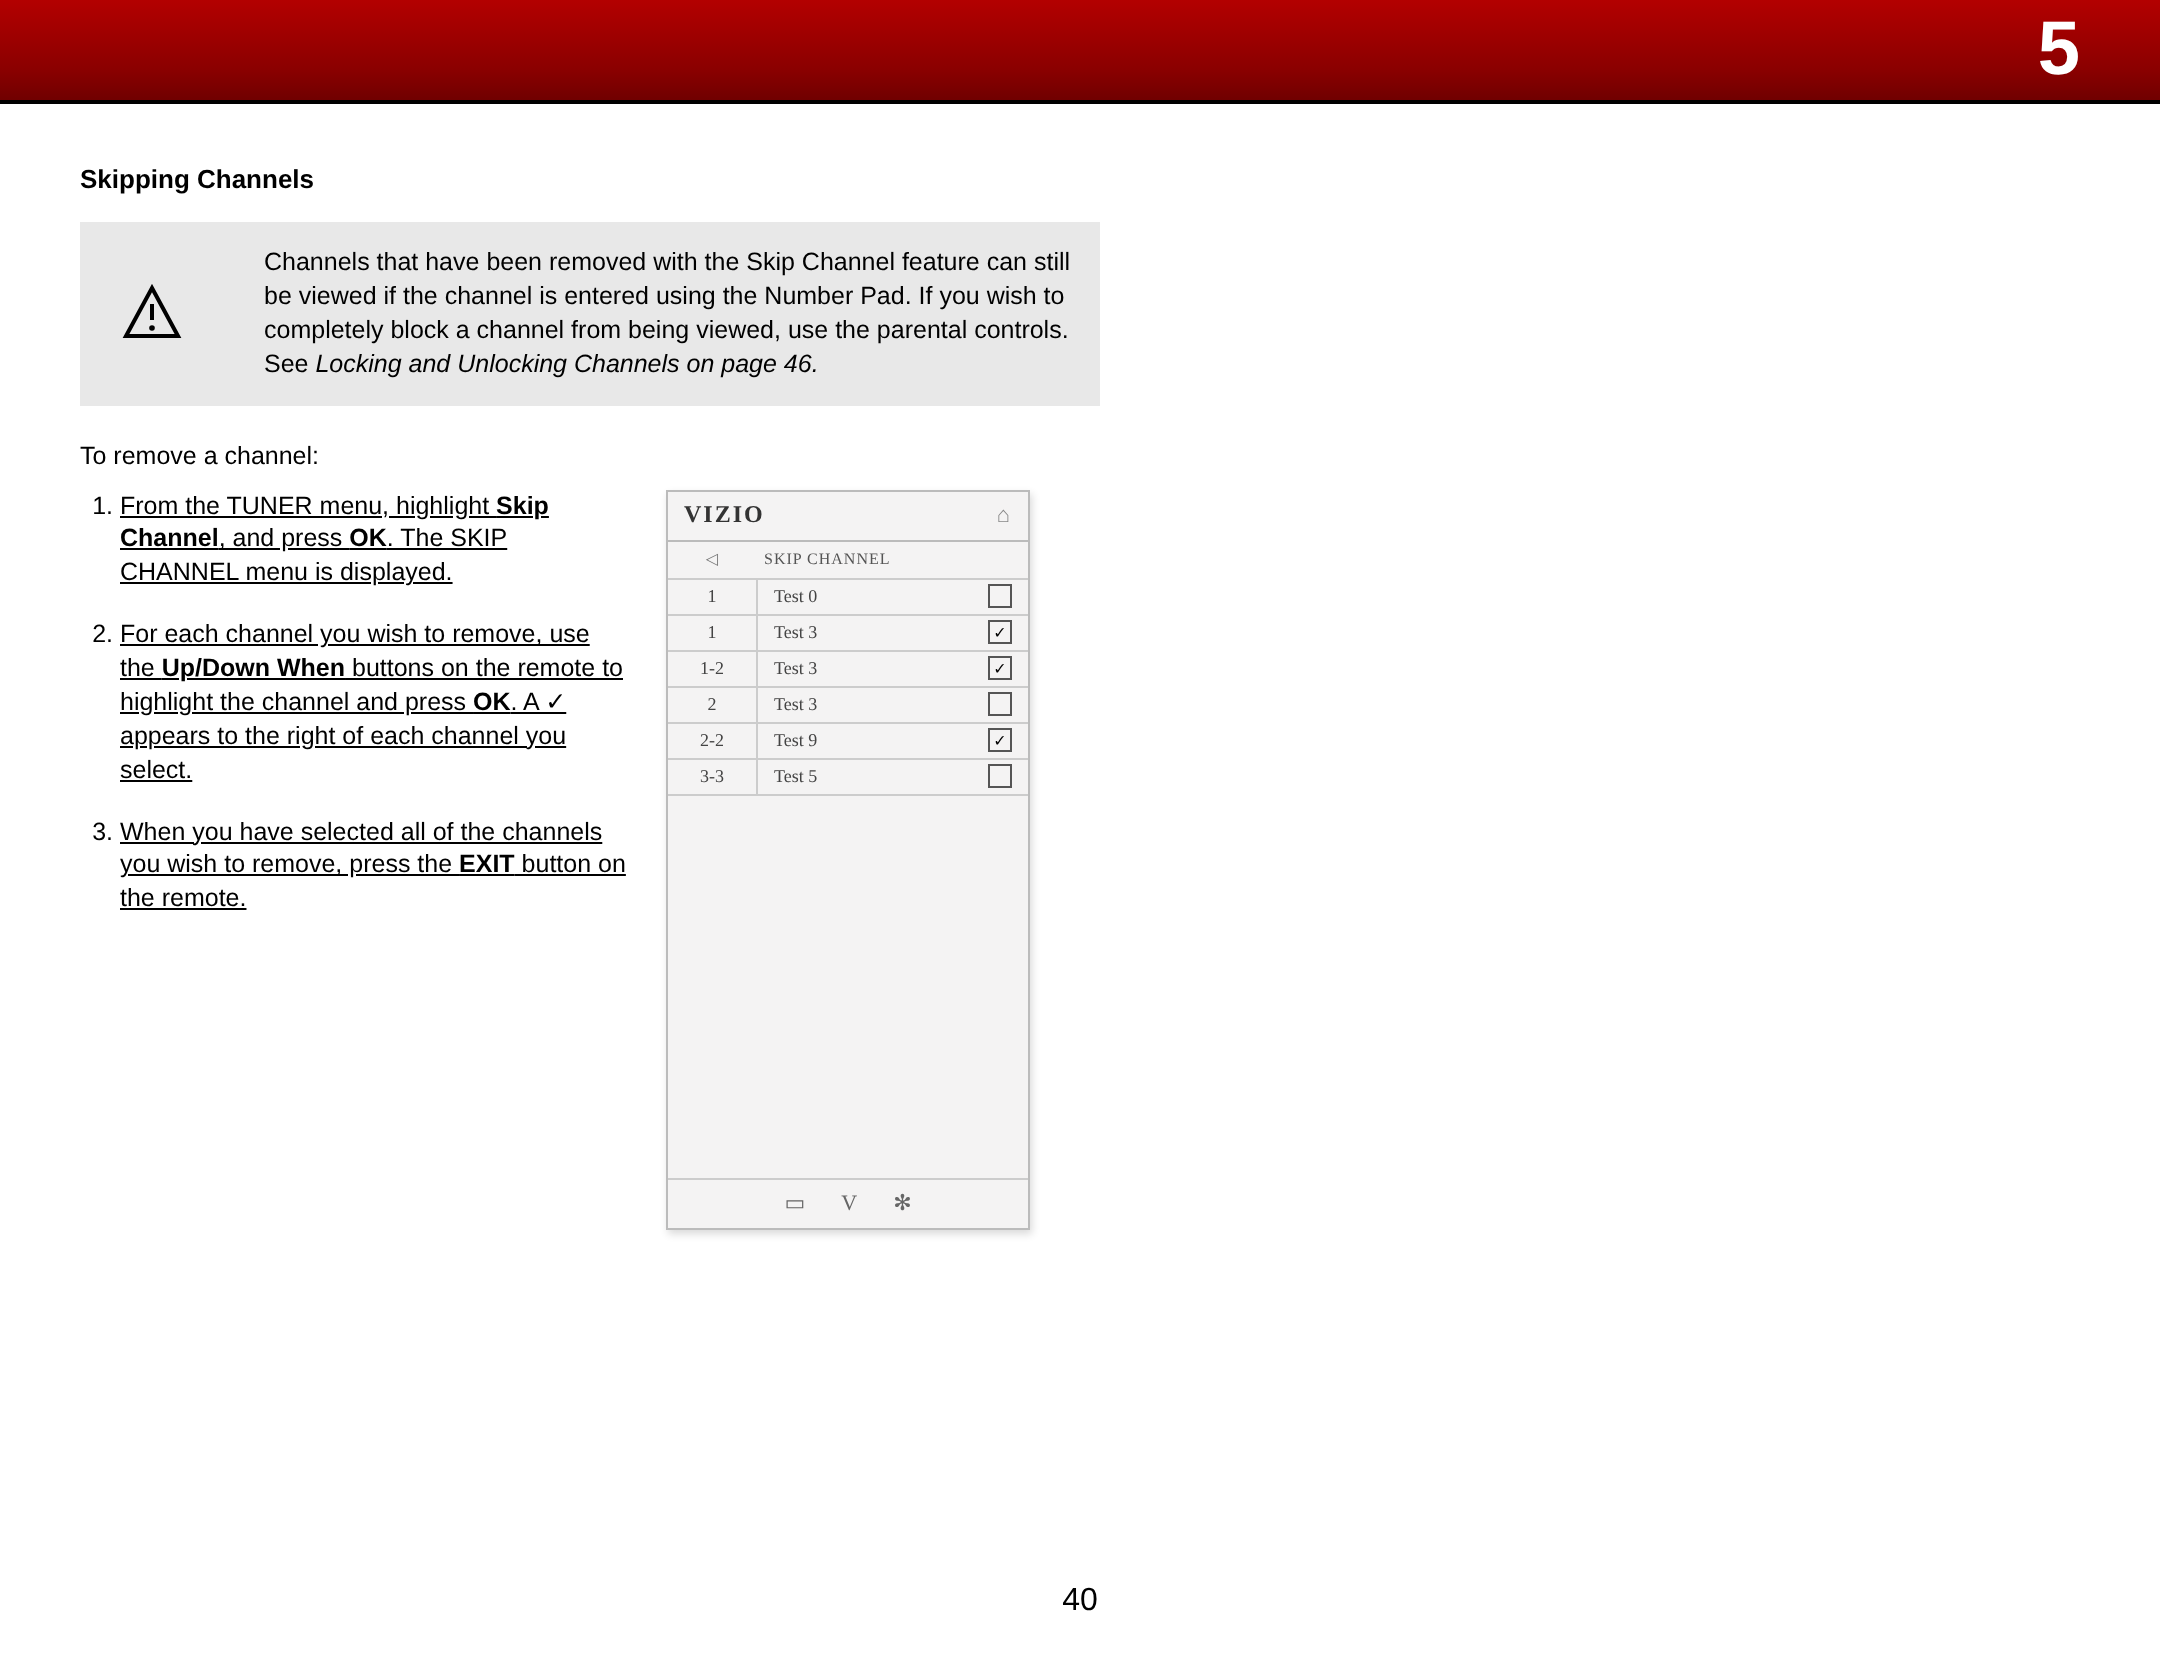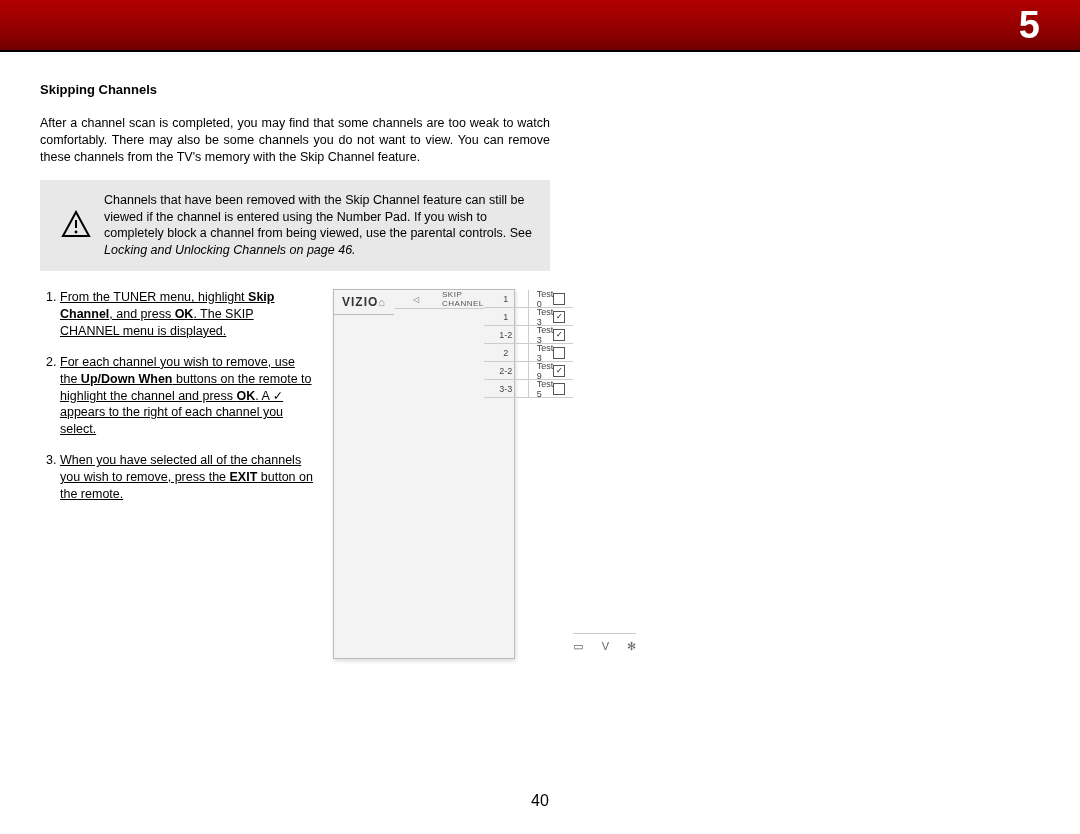--- a/index.html
+++ b/index.html
@@ -28,34 +28,35 @@
   .page {
     padding: 30px 40px 0 40px;
     display: flex;
   }
   .left-col {
     width: 510px;
   }
   .section-title {
     font-weight: bold;
     font-size: 13px;
-    margin-bottom: 18px;
+    margin-bottom: 6px;
   }
   .body-text {
     font-size: 12.5px;
     line-height: 1.35;
     text-align: justify;
     margin-bottom: 14px;
   }
   .note-box {
     background: #e8e8e8;
     display: flex;
     align-items: center;
     padding: 12px 14px;
     margin: 14px 0 18px 0;
+    gap: 28px;
   }
   .note-icon {
     flex: 0 0 44px;
     display: flex;
     align-items: center;
     justify-content: center;
     font-size: 28px;
   }
   .note-text {
     font-size: 12.5px;
@@ -79,22 +80,23 @@
   .steps ol { margin: 0; padding-left: 20px; text-decoration: underline; }
   .steps li { margin-bottom: 14px; }
   .bold { font-weight: bold; }
   .screen-shot {
     width: 180px;
     height: 368px;
     border: 1px solid #bbb;
     background: #f4f3f3;
     box-shadow: 1px 2px 4px rgba(0,0,0,0.15);
     display: flex;
-    flex-direction: row;
+    flex-direction: column;
     font-size: 9px;
+    font-family: Liberation Serif, serif;
   }
   .ss-header {
     height: 24px;
     display: flex;
     align-items: center;
     justify-content: space-between;
     padding: 0 8px;
     border-bottom: 1px solid #bbb;
     font-size: 12px;
     font-weight: bold;
@@ -147,35 +149,35 @@
 <body>
 
 <div class="header-bar">
   <div class="chapter-num">5</div>
 </div>
 
 <div class="page">
   <div class="left-col">
 
     <div class="section-title">Skipping Channels</div>
-    <div class="body-text">After a channel scan is completed, you may find that some channels are too weak to watch comfortably. There may also be some channels you do not want to view. You can remove these channels from the TV's memory with the Skip Channel feature.</div>
 
     <div class="note-box">
       <div class="note-icon">
         <svg width="30" height="30" viewBox="0 0 30 30">
           <polygon points="15,2 28,26 2,26" fill="none" stroke="#000" stroke-width="2"></polygon>
           <line x1="15" y1="10" x2="15" y2="18" stroke="#000" stroke-width="2"></line>
           <circle cx="15" cy="22" r="1.4" fill="#000"></circle>
         </svg>
       </div>
       <div class="note-text">
         <span>Channels that have been removed with the Skip Channel feature can still be viewed if the channel is entered using the Number Pad. If you wish to completely block a channel from being viewed, use the parental controls. See </span><span class="italic">Locking and Unlocking Channels on page 46.</span>
       </div>
     </div>
 
+    <div class="instr-lead">To remove a channel:</div>
 
     <div class="two-cols">
       <div class="steps">
         <ol>
           <li>
             <span>From the TUNER menu, highlight </span><span class="bold">Skip Channel</span><span>, and press </span><span class="bold">OK</span><span>. The SKIP CHANNEL menu is displayed.</span>
           </li>
           <li>
             <span>For each channel you wish to remove, use the </span><span class="bold">Up/Down When</span><span> buttons on the remote to highlight the channel and press </span><span class="bold">OK</span><span>. A ✓ appears to the right of each channel you select.</span>
           </li>

